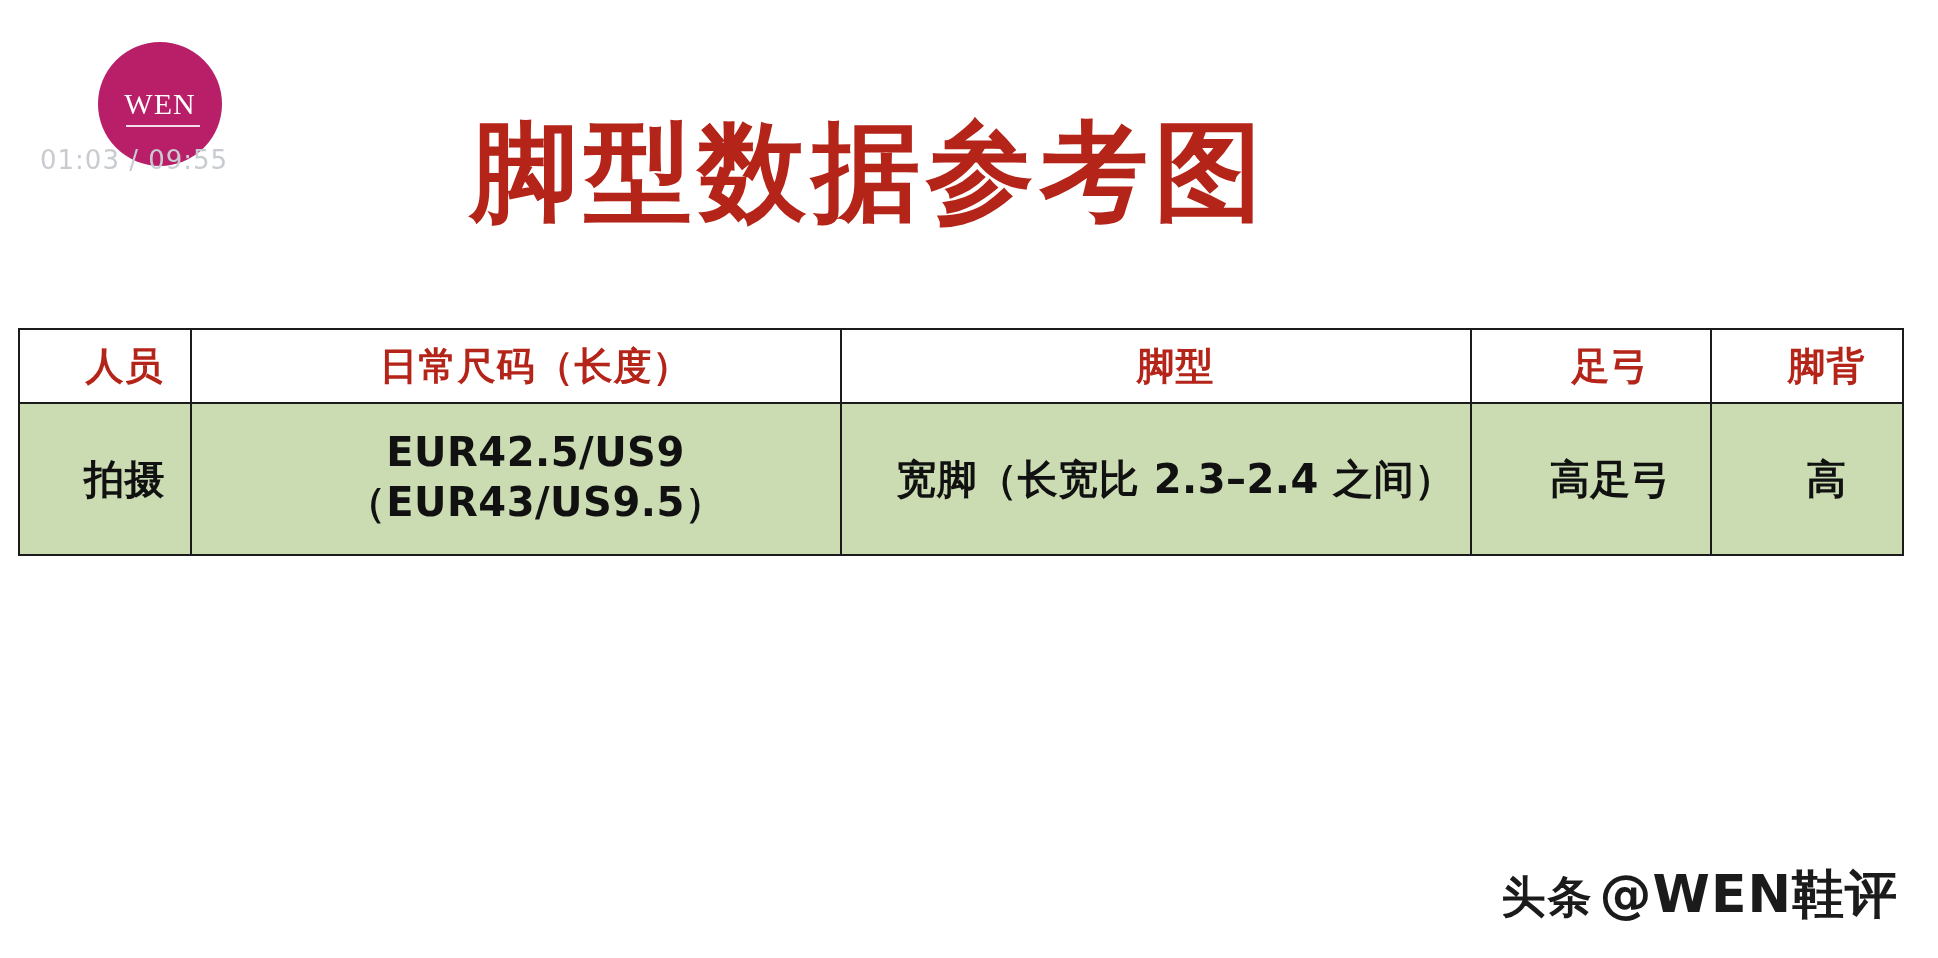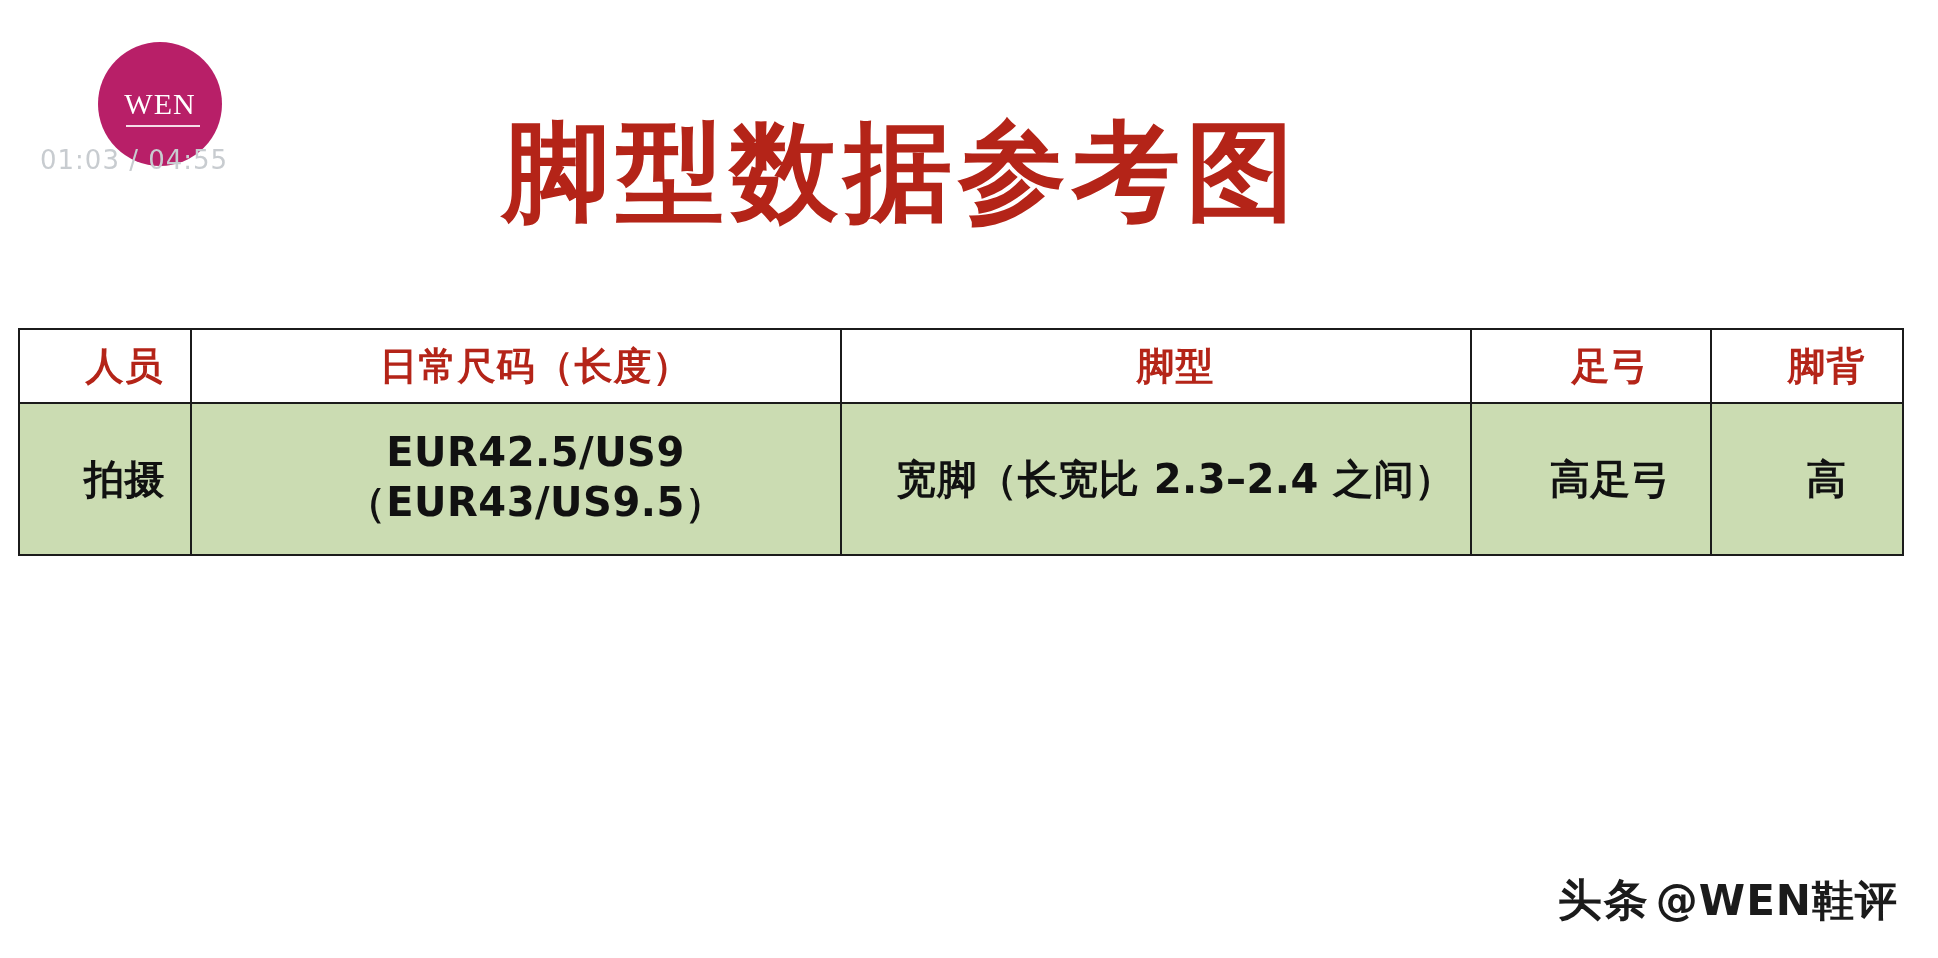--- a/index.html
+++ b/index.html
@@ -61,21 +61,20 @@
   .page-title {
     position: absolute;
     left: 470px;
     top: 28px;
     font-size: 108px;
     font-weight: bold;
     color: #b42418;
     letter-spacing: 6px;
     white-space: nowrap;
     font-family: "DejaVu Sans", "Liberation Sans", sans-serif;
-    margin-left: 32px;
   }
 
   
   .table-wrap {
     position: absolute;
     left: 18px;
     top: 328px;
     width: 1884px;
   }
   table.foot-table {
@@ -129,35 +128,35 @@
     gap: 6px;
     white-space: nowrap;
   }
   .footer-mark .toutiao {
     font-size: 44px;
     font-weight: bold;
     color: #1b1b1b;
     letter-spacing: 2px;
   }
   .footer-mark .handle {
-    font-size: 42px;
+    font-size: 52px;
     font-weight: bold;
     color: #1b1b1b;
     letter-spacing: 1px;
     font-family: "DejaVu Sans", "Liberation Sans", sans-serif;
   }
 </style>
 </head>
 <body>
 
 <div class="header">
   <div class="logo-badge">
     <span class="logo-inner">WEN</span>
   </div>
-  <div class="video-time">01:03 / 04:55</div>
+  <div class="video-time">01:03 / 09:55</div>
   <h1 class="page-title">脚型数据参考图</h1>
 </div>
 
 <div class="table-wrap">
   <table class="foot-table">
     <colgroup>
       <col class="c1">
         <col class="c2">
         <col class="c3">
         <col class="c4">

